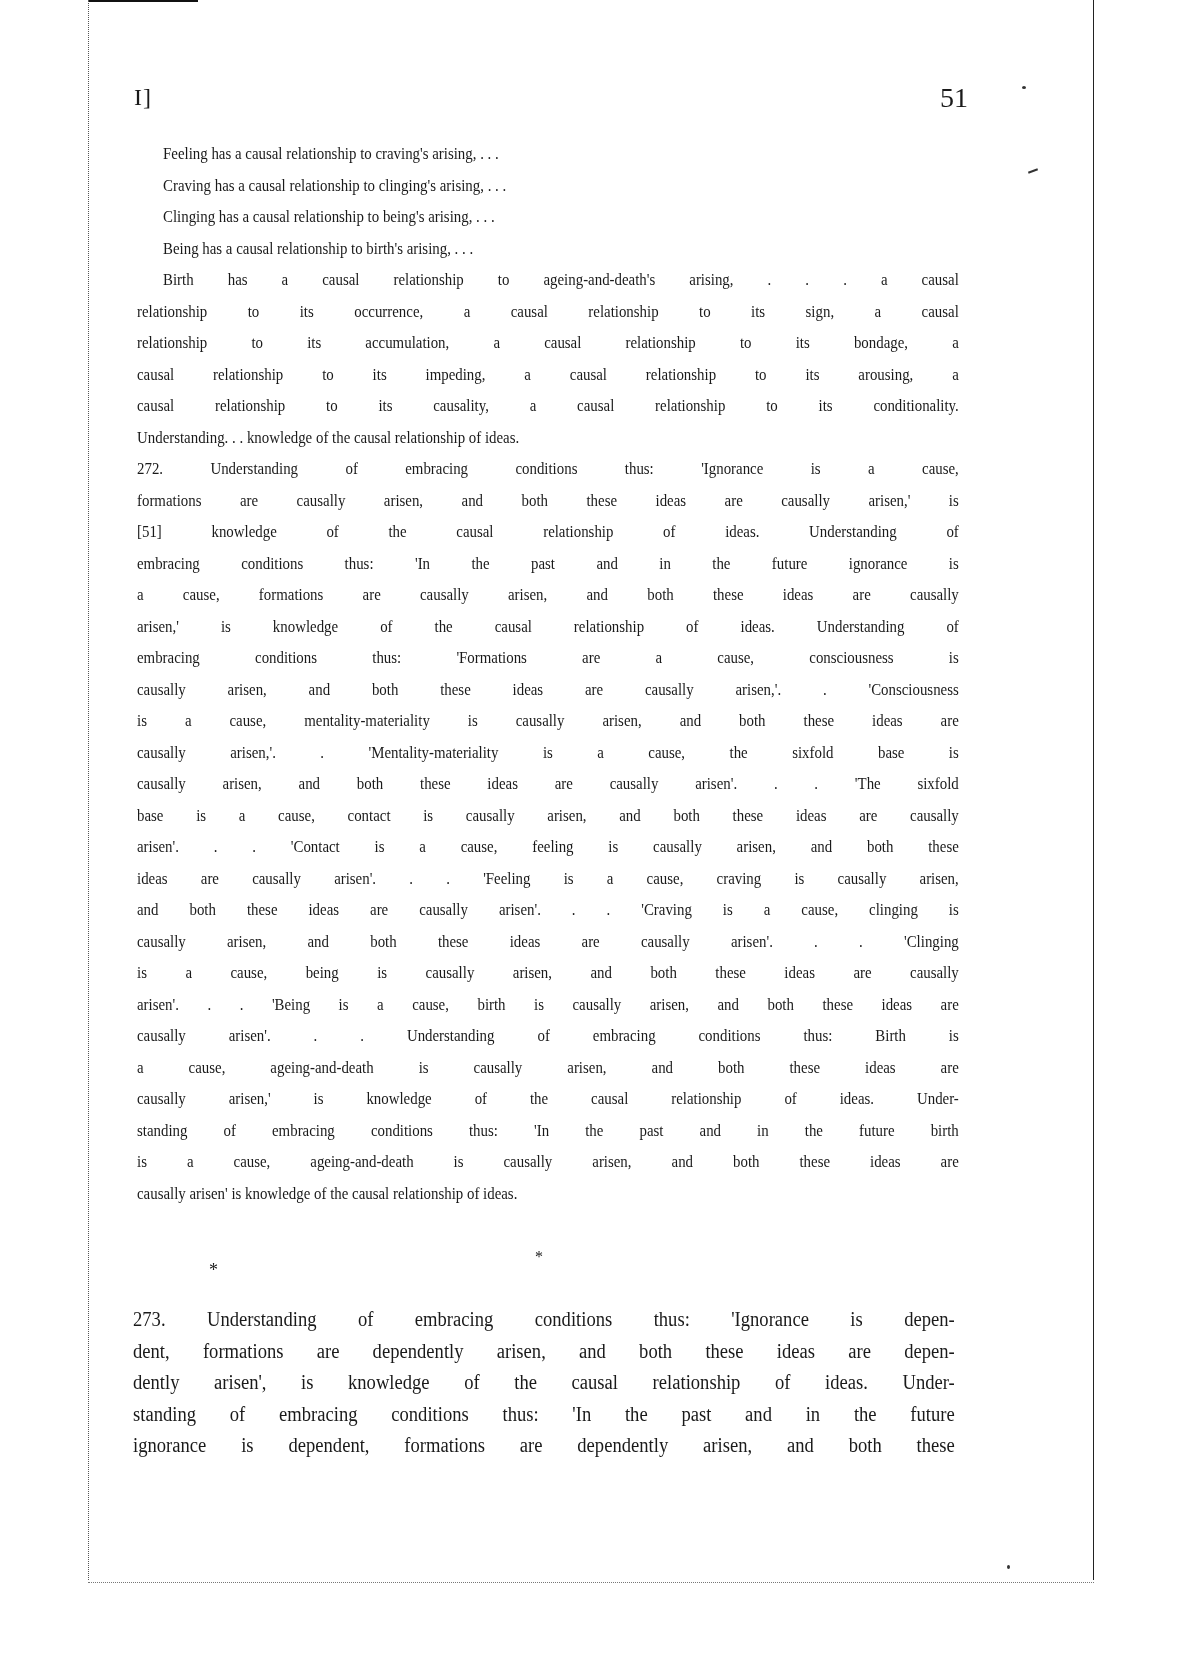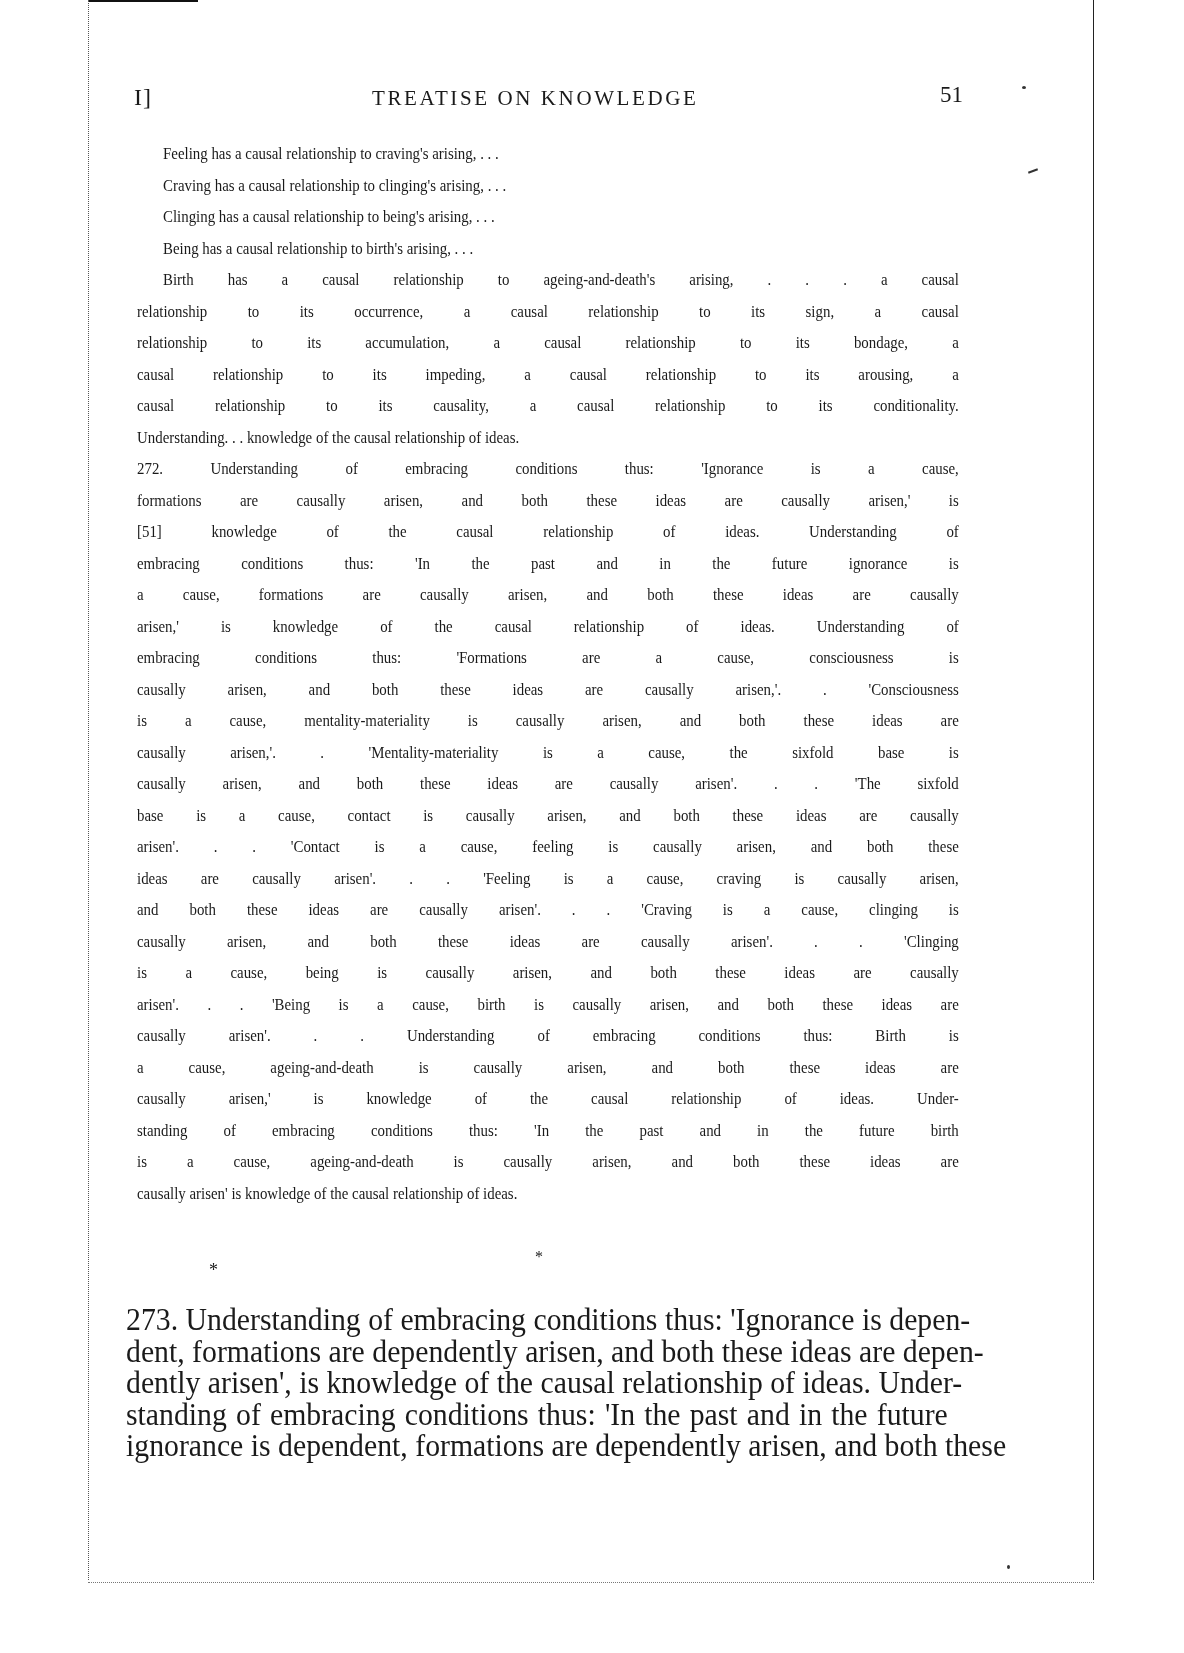--- a/index.html
+++ b/index.html
@@ -70,21 +70,21 @@
       position: absolute;
       left: 372px;
       top: 4px;
       font-size: 21px;
       letter-spacing: 2.6px;
     }
     .header-page {
       position: absolute;
       left: 940px;
       top: 0px;
-      font-size: 23px;
+      font-size: 28px;
     }
     .body-text {
       position: absolute;
       left: 137px;
       top: 138px;
       width: 822px;
       font-size: 16px;
       line-height: 31.5px;
     }
     .line {
@@ -120,41 +120,40 @@
       font-size: 18px;
     }
     .sep-star-b {
       position: absolute;
       left: 535px;
       top: 0px;
       font-size: 16px;
     }
     .body-text-2 {
       position: absolute;
-      left: 126px;
+      left: 133px;
       top: 1304px;
       width: 822px;
-      font-size: 32px;
+      font-size: 20px;
       line-height: 31.5px;
     }
   </style>
 </head>
 <body>
 
 <div class="scan-border-top"></div>
 <div class="scan-border-left"></div>
 <div class="scan-border-right"></div>
 <div class="scan-border-bottom"></div>
 <div class="speck" style="left:1022px;top:86px;width:4px;height:3px;"></div>
 <div class="speck" style="left:1028px;top:170px;width:10px;height:2px;border-radius:0;transform:rotate(-20deg);"></div>
 <div class="speck" style="left:1007px;top:1565px;width:3px;height:4px;"></div>
 
 <div class="header">
   <span class="header-left">I]</span>
-  <span class="header-title">TREATISE ON KNOWLEDGE</span>
   <span class="header-page">51</span>
 </div>
 
 <div class="body-text" id="block1">
     <span class="line narrow indent last">Feeling has a causal relationship to craving's arising, . . .</span>
     <span class="line narrow indent last">Craving has a causal relationship to clinging's arising, . . .</span>
     <span class="line narrow indent last">Clinging has a causal relationship to being's arising, . . .</span>
     <span class="line narrow indent last">Being has a causal relationship to birth's arising, . . .</span>
     <span class="line narrow indent">Birth has a causal relationship to ageing-and-death's arising, . . . a causal</span>
     <span class="line narrow">relationship to its occurrence, a causal relationship to its sign, a causal</span>

